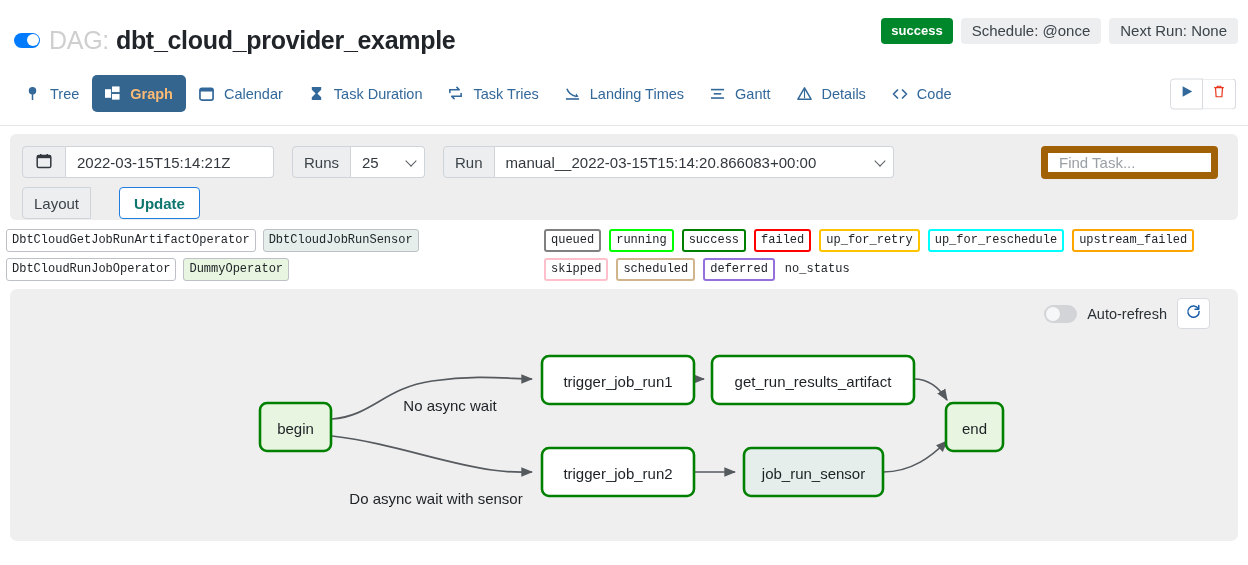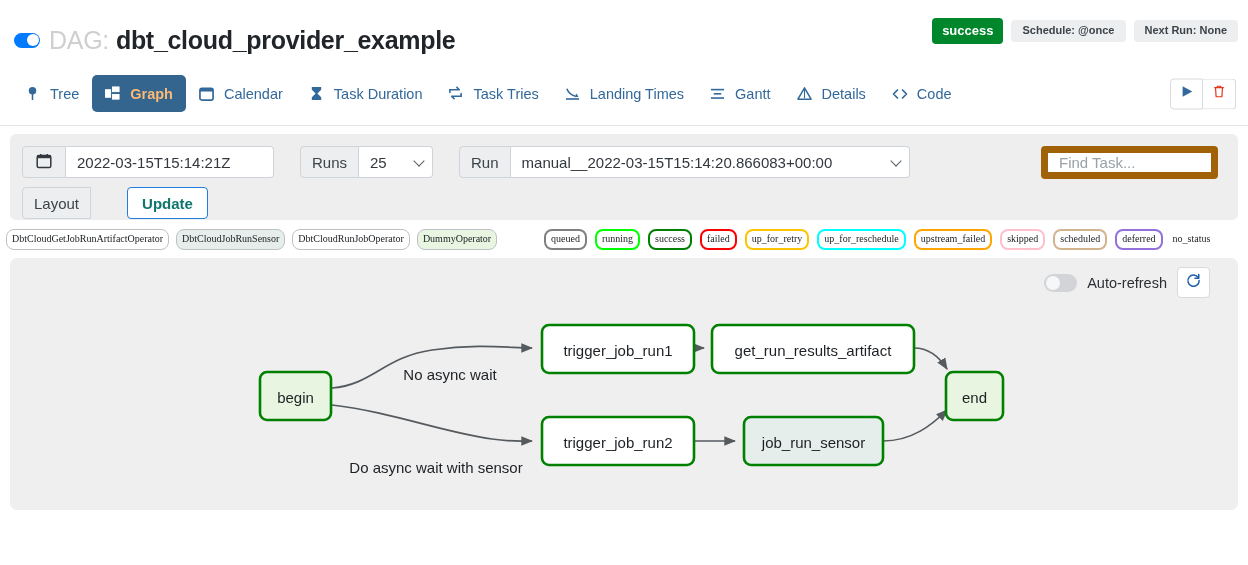--- a/index.html
+++ b/index.html
@@ -31,22 +31,22 @@
     background:#ffffff;
   }
   .dag-label { font-size:25px; color:#cfcfcf; font-weight:400; letter-spacing:-0.3px;}
   .dag-name  { font-size:25px; color:#212529; font-weight:700; letter-spacing:-0.3px; margin-left:7px;}
 
   .header-right {
     position:absolute; right:10px; top:18px;
     display:flex; align-items:center; gap:8px;
   }
   .badge {
-    font-size:11px; border-radius:4px; padding:5px 11px 6px;
-    line-height:1; white-space:nowrap; font-weight:700;
+    font-size:15px; border-radius:4px; padding:5px 11px 6px;
+    line-height:1; white-space:nowrap; font-weight:400;
   }
   .badge-success { background:#00862b; color:#ffffff; font-weight:700; font-size:13px; padding:6px 10px 7px;}
   .badge-muted   { background:#eceef0; color:#3c4349; }
 
   
   .tabbar {
     display:flex; align-items:center;
     padding:0 12px; height:64px;
     border-bottom:1px solid #e3e6e8;
     position:relative;
@@ -68,21 +68,21 @@
   }
   .iconbtn.l { border-radius:4px 0 0 4px; }
   .iconbtn.r { border-radius:0 4px 4px 0; border-left:none; }
 
   
   .filter-panel {
     background:#eeeeee; border-radius:6px;
     margin:8px 10px 0 10px; padding:12px 12px 14px;
     position:relative; height:86px;
   }
-  .filter-row { display:flex; align-items:center; gap:16px; margin-bottom:9px;}
+  .filter-row { display:flex; align-items:center; gap:8px; margin-bottom:9px;}
   .grp { display:flex; align-items:stretch; }
   .ctl {
     height:32px; font-size:15px; color:#32383e;
     border:1px solid #ced4da; background:#fff;
     display:flex; align-items:center; padding:0 11px;
     font-family:"Liberation Sans", sans-serif;
   }
   .ctl.addon { background:#eceef0; color:#3c4349; }
   .ctl.first { border-radius:4px 0 0 4px; }
   .ctl.last  { border-radius:0 4px 4px 0; }
@@ -107,24 +107,24 @@
     background:#fff; display:flex; align-items:center; padding:0 11px;
     font-size:15px; color:#9aa0a6;
   }
 
   
   .legends { display:flex; padding:9px 6px 0 6px; gap:0; }
   .legend-col { display:flex; flex-wrap:wrap; align-content:flex-start; }
   .legend-ops { width:530px; gap:6px 7px; }
   .legend-states { flex:1; gap:6px 8px; padding-left:8px; }
   .chip {
-    font-size:10px; line-height:1; padding:4px 5px 5px;
-    border:1px solid #bdc1c6; border-radius:8px;
+    font-size:12px; line-height:1; padding:4px 5px 5px;
+    border:1px solid #bdc1c6; border-radius:3px;
     background:#ffffff; color:#212529; white-space:nowrap;
-    font-family:Liberation Serif, serif;
+    font-family:Liberation Mono, monospace;
   }
   .chip.state { border-width:2px; padding:3px 5px 4px; }
   .chip.plain { border:none; background:transparent; padding:5px 2px 6px; }
 
   
   .graph-wrap {
     margin:8px 10px 0 10px; height:252px;
     background:#efefef; border-radius:7px;
     position:relative; overflow:hidden;
   }

